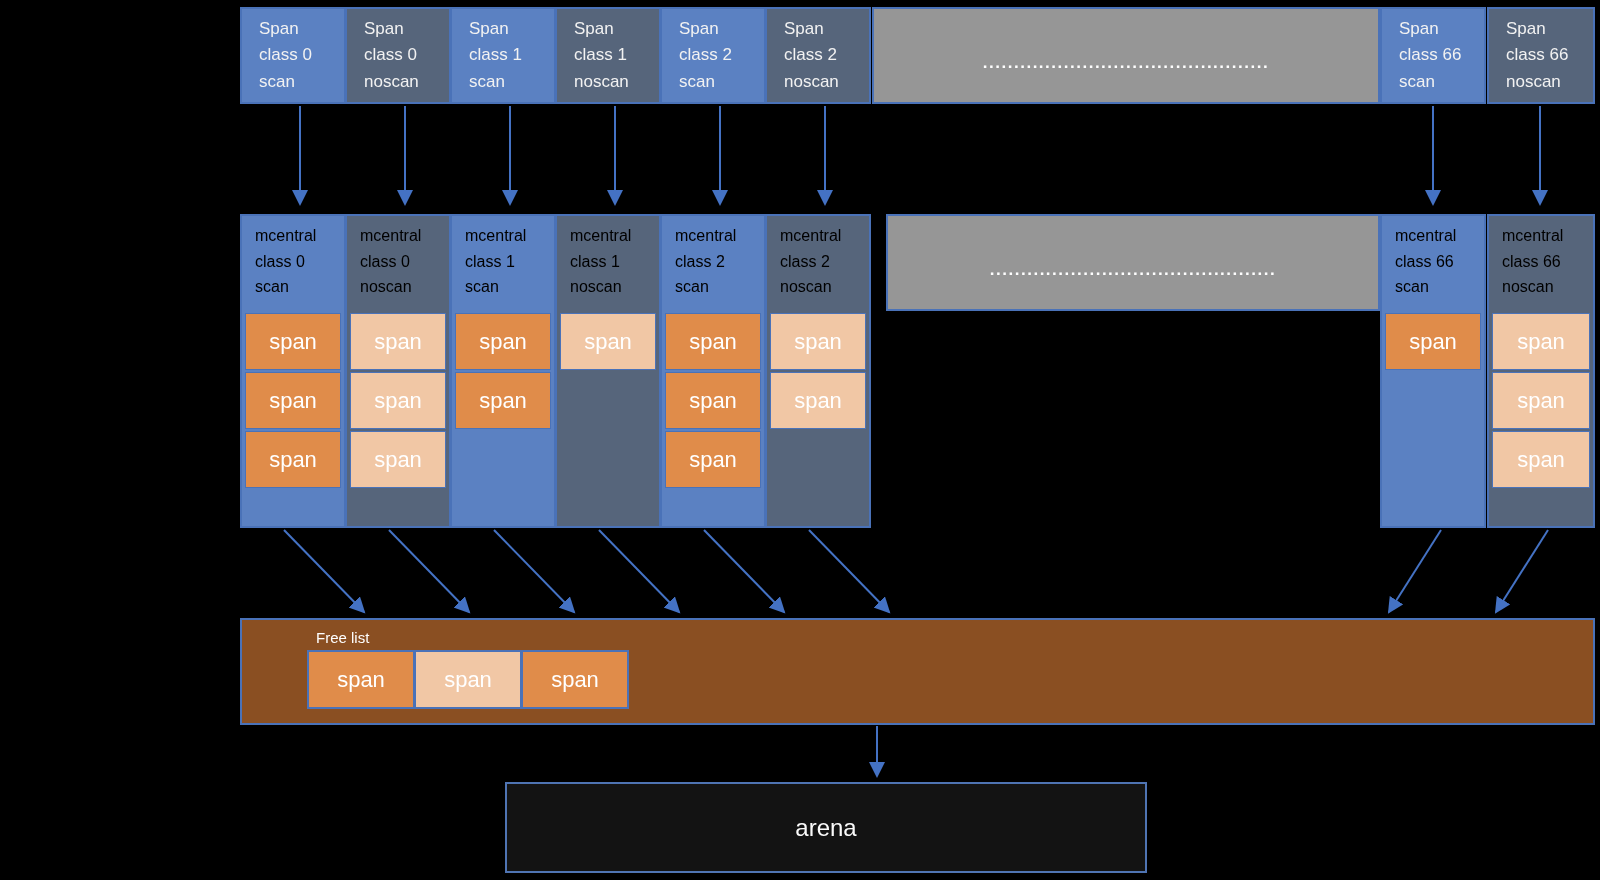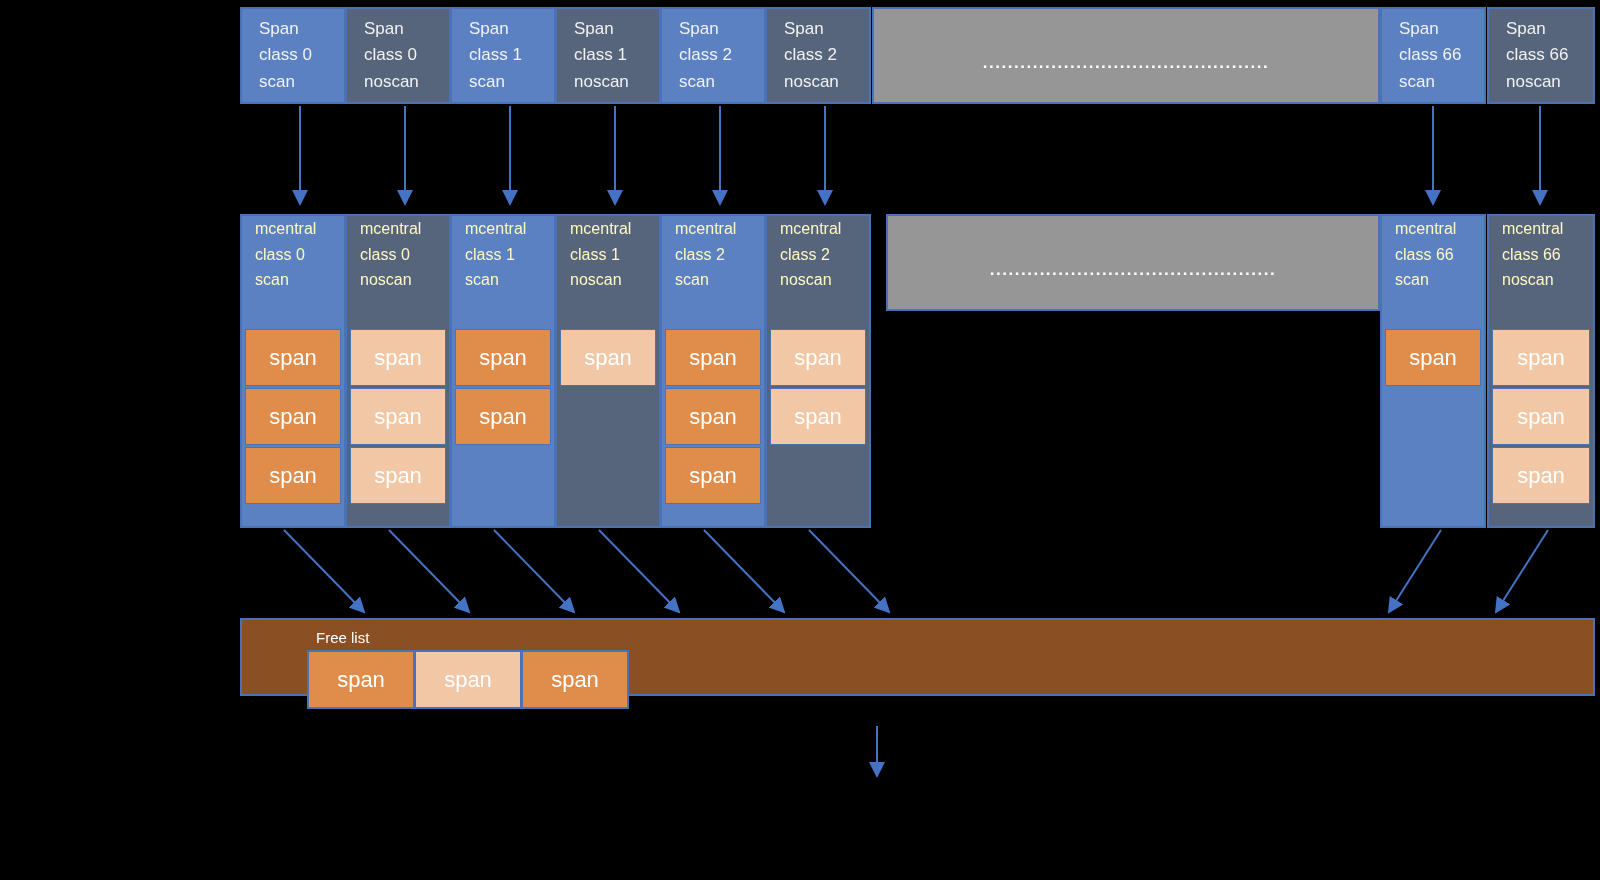--- a/index.html
+++ b/index.html
@@ -20,32 +20,32 @@
   }
   .dots{
     color:#fff;font-weight:bold;font-size:17px;letter-spacing:1.5px;margin-top:14px;
     overflow:hidden;white-space:nowrap;max-width:92%;
   }
   .mcol{
     position:absolute;top:214px;width:106px;height:314px;box-sizing:border-box;
     border:2px solid #4a72b8;
   }
   .mcol-header{
-    height:113px;box-sizing:border-box;padding:0 2px 0 13px;
-    font-size:16px;line-height:1.6;white-space:pre-line;color:#fef9c3;
+    height:97px;box-sizing:border-box;padding:7px 2px 0 13px;
+    font-size:16px;line-height:1.6;white-space:pre-line;color:#000000;
   }
   .span-box{
     height:57px;margin:0 3px 2px 3px;box-sizing:border-box;border:1.5px solid #4a72b8;
     display:flex;align-items:center;justify-content:center;
     font-size:22px;color:#fff;
   }
   .orange{background:#e08c4a;}
   .light{background:#f1c7a5;}
   .freelist{
-    position:absolute;left:240px;top:618px;width:1355px;height:78px;box-sizing:border-box;
+    position:absolute;left:240px;top:618px;width:1355px;height:107px;box-sizing:border-box;
     background:#8a4f22;border:2px solid #4a72b8;
   }
   .freelist-label{position:absolute;left:74px;top:9px;font-size:15px;color:#fff;}
   .fl-span{
     position:absolute;top:30px;width:108px;height:59px;box-sizing:border-box;
     border:2px solid #4a72b8;display:flex;align-items:center;justify-content:center;
     font-size:22px;color:#fff;
   }
   .arena{
     position:absolute;left:505px;top:782px;width:642px;height:91px;box-sizing:border-box;
@@ -149,20 +149,23 @@
     <div class="span-box light">span</div>
   </div>
 
   <div class="freelist">
     <div class="freelist-label">Free list</div>
     <div class="fl-span orange" style="left:65px">span</div>
     <div class="fl-span light" style="left:172px">span</div>
     <div class="fl-span orange" style="left:279px">span</div>
   </div>
 
+  <div class="arena">
+    <span>arena</span>
+  </div>
 
   <svg class="arrows" width="1600" height="880">
     <defs>
       <marker id="ah" markerWidth="10" markerHeight="10" refX="7" refY="4" orient="auto">
         <path d="M0,0 L8,4 L0,8 Z" fill="#4472c4"></path>
       </marker>
     </defs>
 
     <line x1="300" y1="106" x2="300" y2="204" stroke="#4472c4" stroke-width="2" marker-end="url(#ah)"></line>
     <line x1="405" y1="106" x2="405" y2="204" stroke="#4472c4" stroke-width="2" marker-end="url(#ah)"></line>

